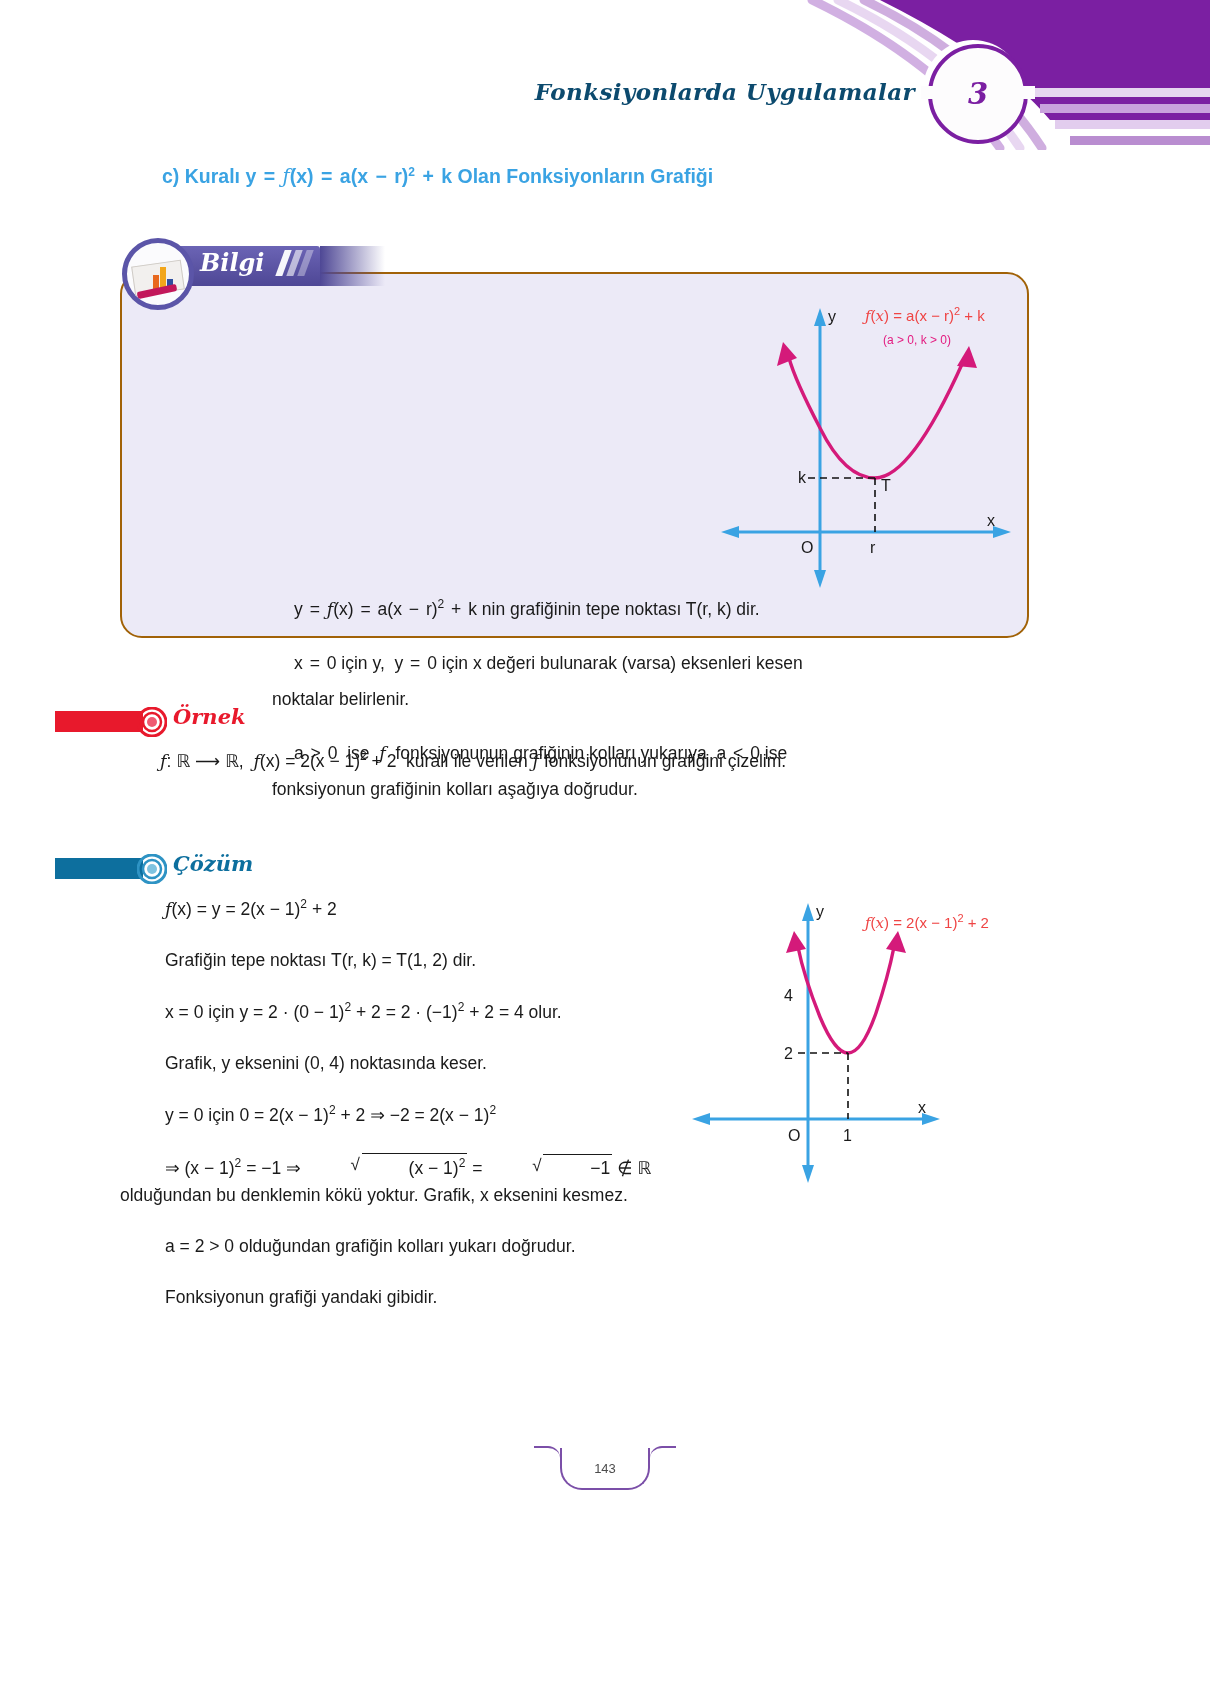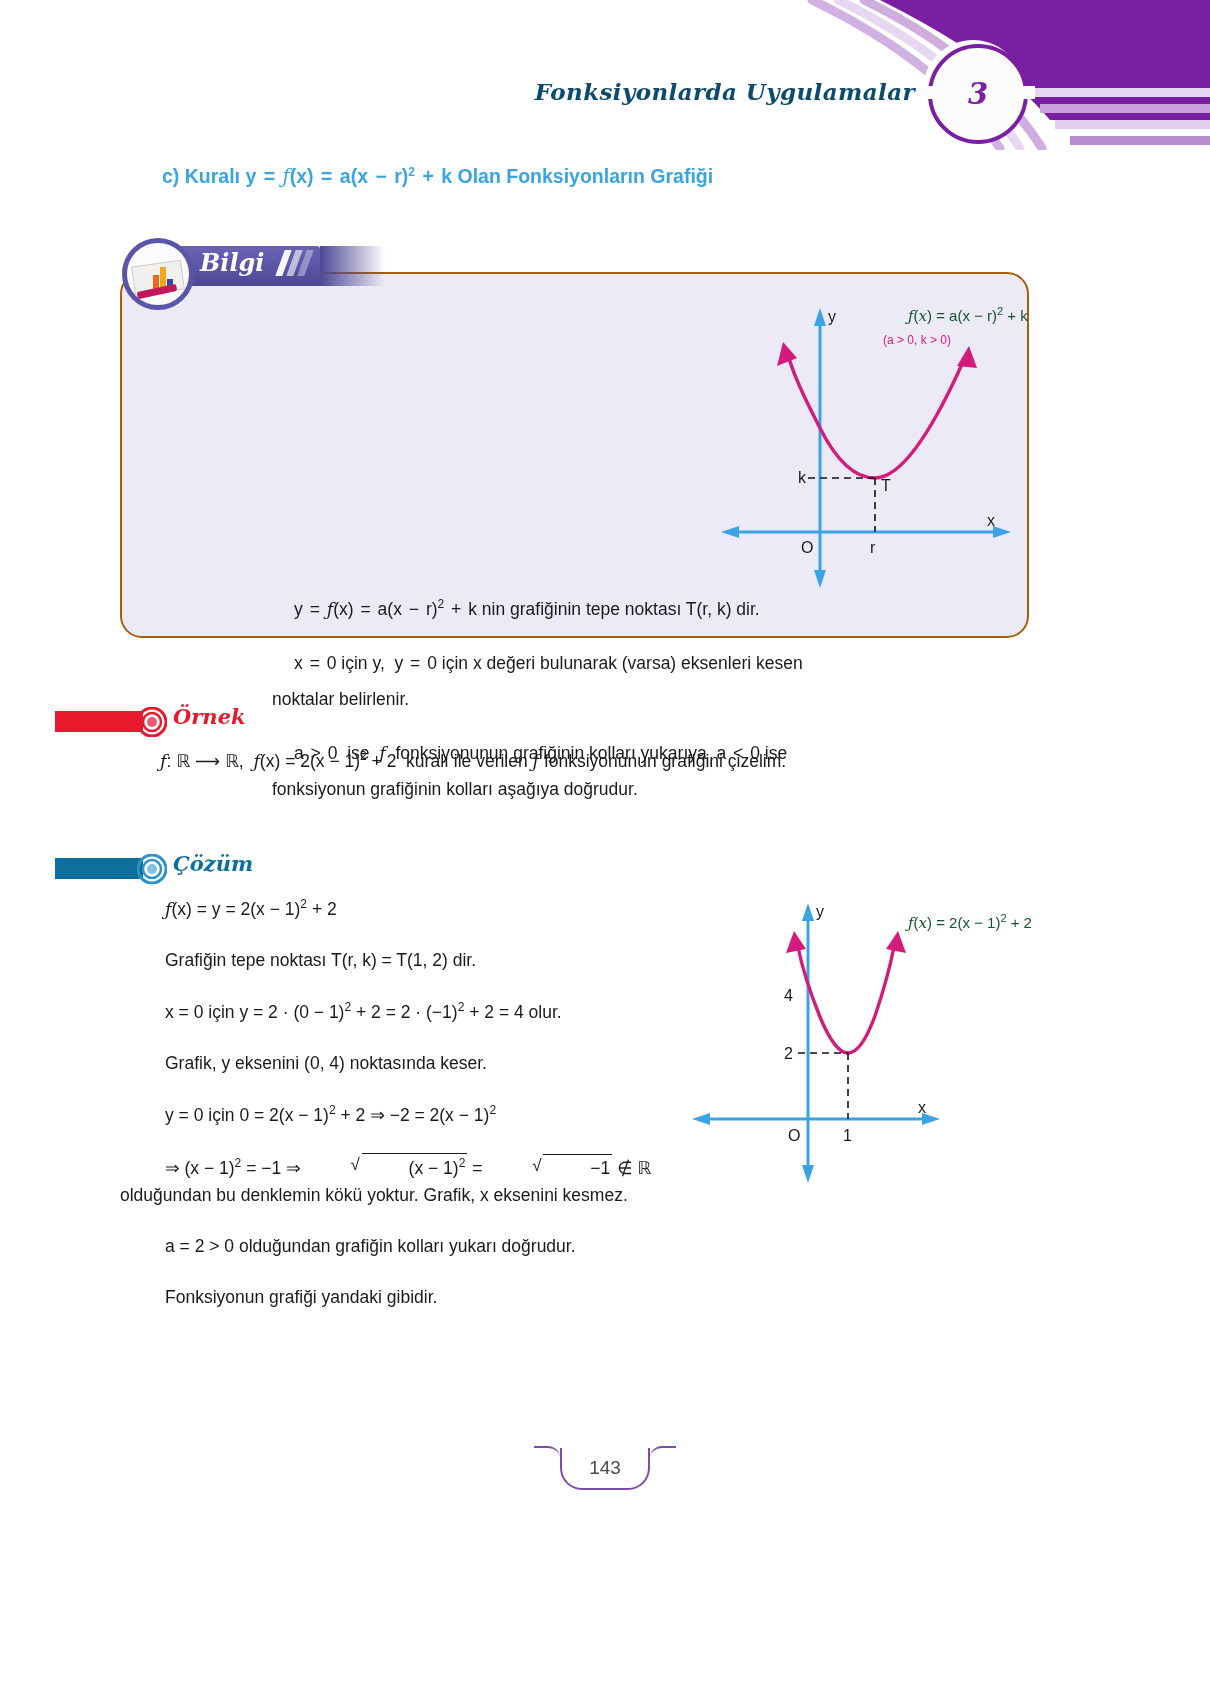--- a/index.html
+++ b/index.html
@@ -84,21 +84,21 @@
   .bilgi-text p{margin:0 0 18px 0;text-indent:22px;}
 
   
   .fitalic{font-family:"DejaVu Serif", serif;font-style:italic;font-weight:500;}
   .sp{padding:0 2px;}
 
   
   .graph{position:absolute;}
   .graph svg{display:block;}
   .glabel{
-    position:absolute;font-size:15px;color:#14532d;white-space:nowrap;margin-left:43px;
+    position:absolute;font-size:15px;color:#ef4444;white-space:nowrap;
   }
   .glabel .fi{font-family:"DejaVu Serif", serif;font-style:italic;}
   .glabel2{position:absolute;font-size:12px;color:#e3197f;white-space:nowrap;}
 
   
   .banner{position:absolute;height:26px;}
   .banner .bar{position:absolute;left:0;top:3px;width:88px;height:21px;}
   .banner .rings{position:absolute;left:82px;top:-1px;width:30px;height:30px;}
   .banner .txt{
     position:absolute;left:118px;top:-4px;
@@ -119,21 +119,21 @@
   .sqrt{display:inline-block;position:relative;padding-left:11px;}
   .sqrt::before{content:"\221A";position:absolute;left:0;top:-1px;font-size:17px;}
   .sqrt > .rad{border-top:1.3px solid #1a1a1a;padding:0 2px;display:inline-block;}
 
   
   .footer{
     position:absolute;left:50%;transform:translateX(-50%);top:1448px;
     width:86px;height:40px;border:2px solid #7b4fa8;border-radius:0 0 22px 22px;
     border-top:none;background:#ffffff;
     display:flex;align-items:center;justify-content:center;
-    font-size:19px;color:#4c4c4c;
+    font-size:13px;color:#4c4c4c;
   }
   .footer::before,.footer::after{
     content:"";position:absolute;top:-2px;width:26px;height:14px;
     border-top:2px solid #7b4fa8;
   }
   .footer::before{left:-28px;border-radius:0 12px 0 0;}
   .footer::after{right:-28px;border-radius:12px 0 0 0;}
 </style>
 </head>
 <body>

